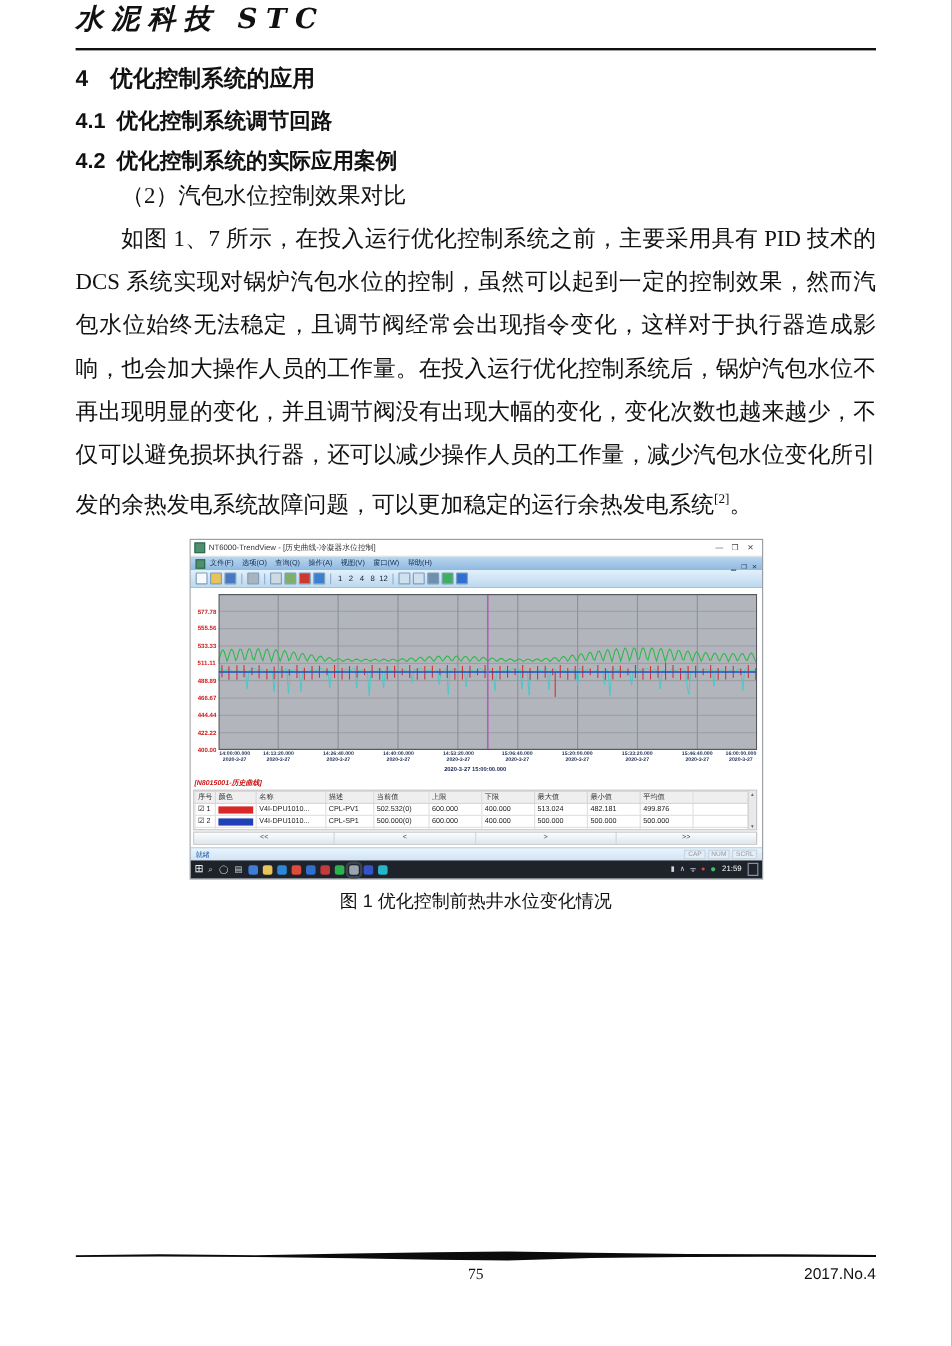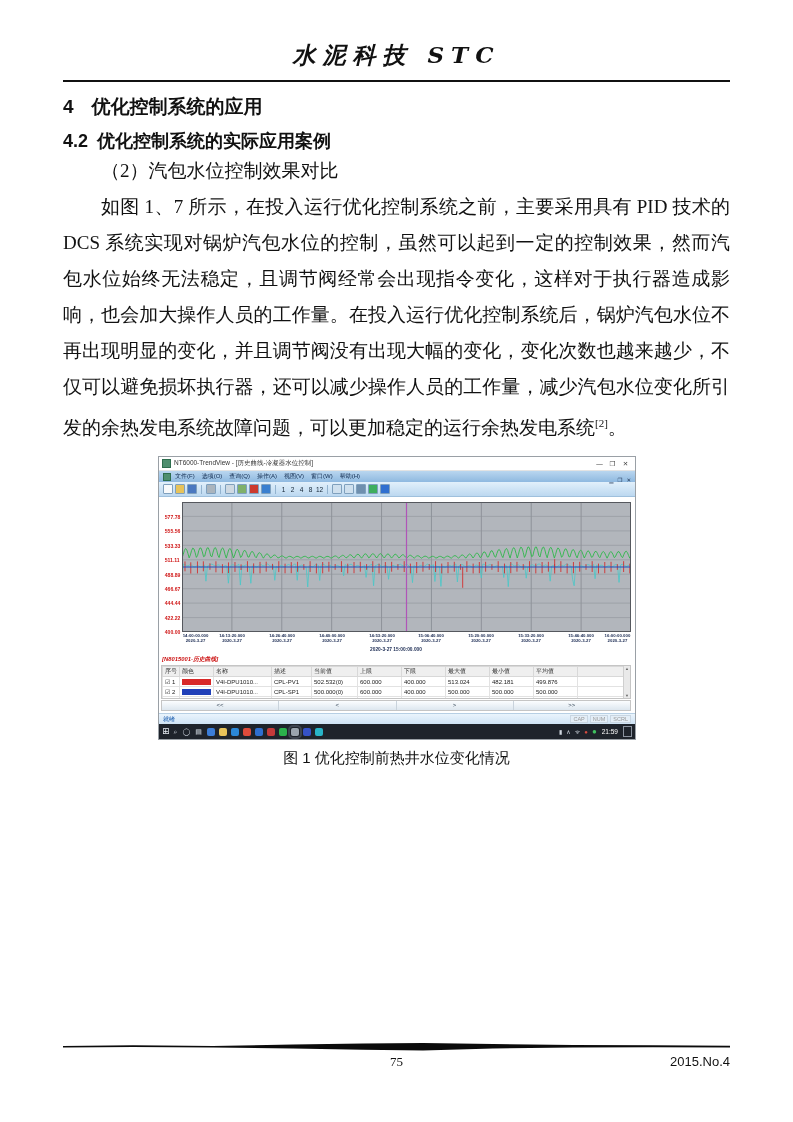--- a/index.html
+++ b/index.html
@@ -1,20 +1,20 @@
 <!DOCTYPE html>
 <html><head>
 <meta charset="utf-8">
 <style>
   html,body{margin:0;padding:0;background:#888;}
   .page{position:relative;width:793px;height:1122px;background:#ffffff;margin:0 auto;
         font-family:"Liberation Serif","DejaVu Serif",serif;color:#111;overflow:hidden;}
   .content{padding:0 63px;}
 
-  .journal-header{margin-top:40px;text-align:center;font-family:"DejaVu Serif",serif;
+  .journal-header{font-family:"DejaVu Serif",serif;
                   font-style:italic;font-weight:bold;font-size:23px;letter-spacing:7px;}
   .header-rule{border-top:2.5px solid #111;margin-top:9px;}
 
   .body-text{font-size:19px;line-height:36px;margin:0;text-align:justify;}
   .noindent{text-indent:0;margin-top:3px;}
   .indent{text-indent:2em;}
   sup.cite{font-size:11px;}
 
   h1.sec{font-family:"Liberation Sans",sans-serif;font-size:19px;font-weight:bold;
          margin:12px 0 0 0;line-height:26px;}
@@ -99,20 +99,21 @@
 <body>
 
 <div class="page">
   <div class="content">
     <div class="journal-header">水泥科技 STC</div>
     <div class="header-rule"></div>
 
 
     <h1 class="sec"><span class="num">4</span><span>优化控制系统的应用</span></h1>
 
+    <h2 class="sec"><span class="num">4.1</span><span>优化控制系统调节回路</span></h2>
 
     <h2 class="sec"><span class="num">4.2</span><span>优化控制系统的实际应用案例</span></h2>
     <p class="body-text indent">（2）汽包水位控制效果对比</p>
     <p class="body-text indent"><span>如图 1、7 所示，在投入运行优化控制系统之前，主要采用具有 PID 技术的 DCS 系统实现对锅炉汽包水位的控制，虽然可以起到一定的控制效果，然而汽包水位始终无法稳定，且调节阀经常会出现指令变化，这样对于执行器造成影响，也会加大操作人员的工作量。在投入运行优化控制系统后，锅炉汽包水位不再出现明显的变化，并且调节阀没有出现大幅的变化，变化次数也越来越少，不仅可以避免损坏执行器，还可以减少操作人员的工作量，减少汽包水位变化所引发的余热发电系统故障问题，可以更加稳定的运行余热发电系统</span><sup class="cite">[2]</sup><span>。</span></p>
 
     <div class="figure-wrap">
       <div class="tv-window">
 
         <div class="tv-titlebar">
           <span class="tv-appicon"></span>
@@ -352,16 +353,16 @@
 
     <div class="fig-caption">图 1  优化控制前热井水位变化情况</div>
   </div>
 
   <div class="footer">
     <svg viewBox="0 0 667 12" preserveAspectRatio="none">
       <polygon fill="#0b0b0b" points="0,5 70,4.2 150,5 230,3.5 300,2.5 360,2 430,3 510,4 590,4.2 667,4.8 667,6.4 590,6.2 510,6.6 430,7.4 360,9.4 300,8.8 230,7.6 150,6.4 70,6 0,6.4"></polygon>
     </svg>
     <div class="footer-row">
       <span class="footer-page">75</span>
-      <span class="footer-issue">2015.No.4</span>
+      <span class="footer-issue">2017.No.4</span>
     </div>
   </div>
 </div>
 
 </body></html>

